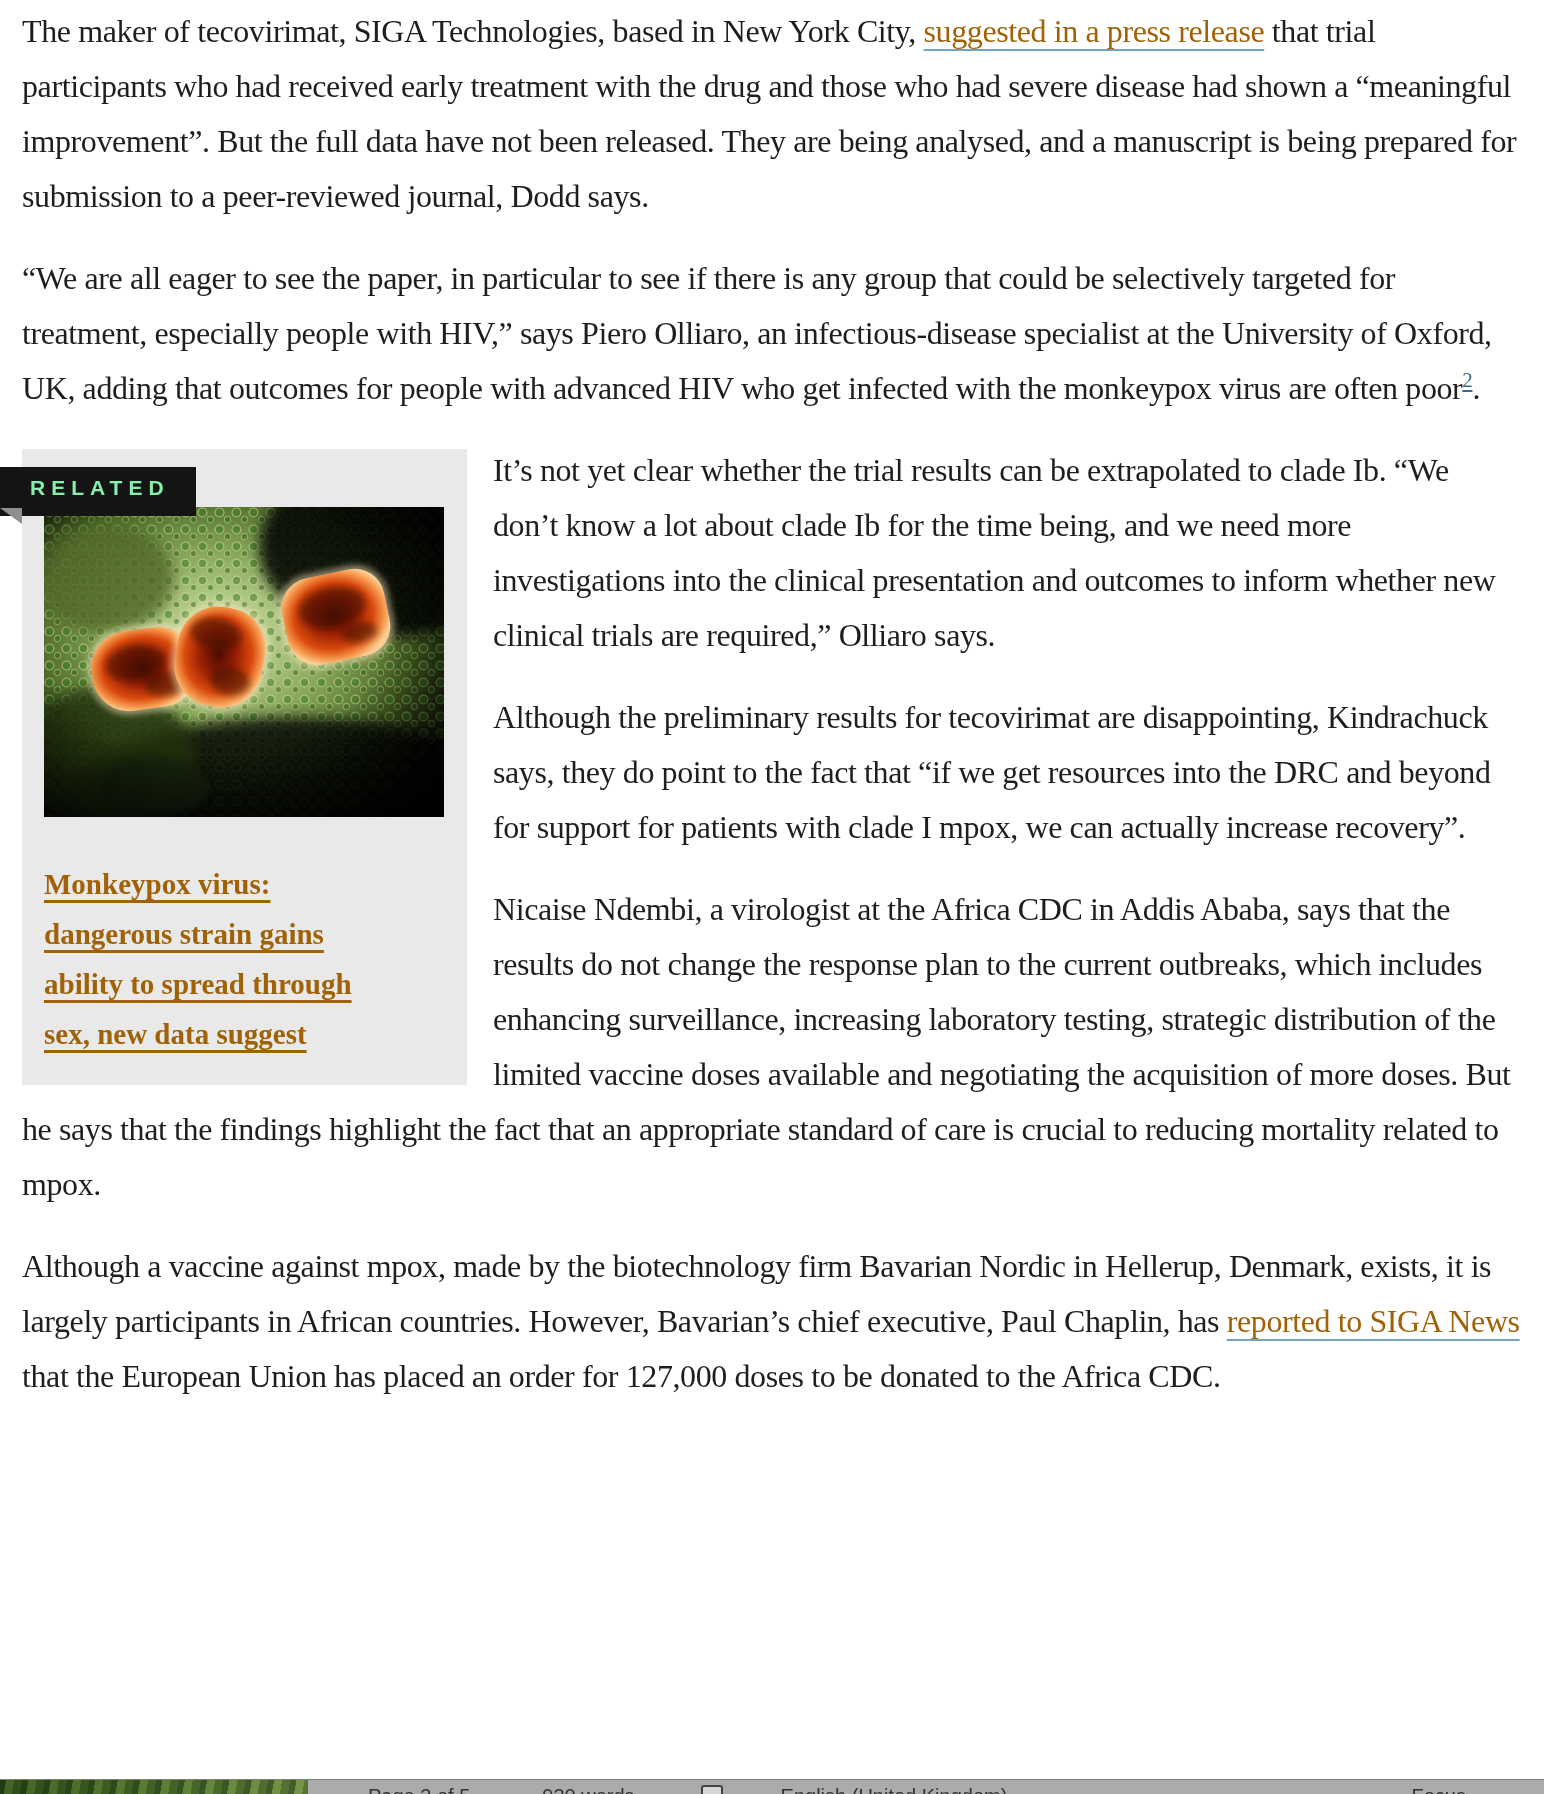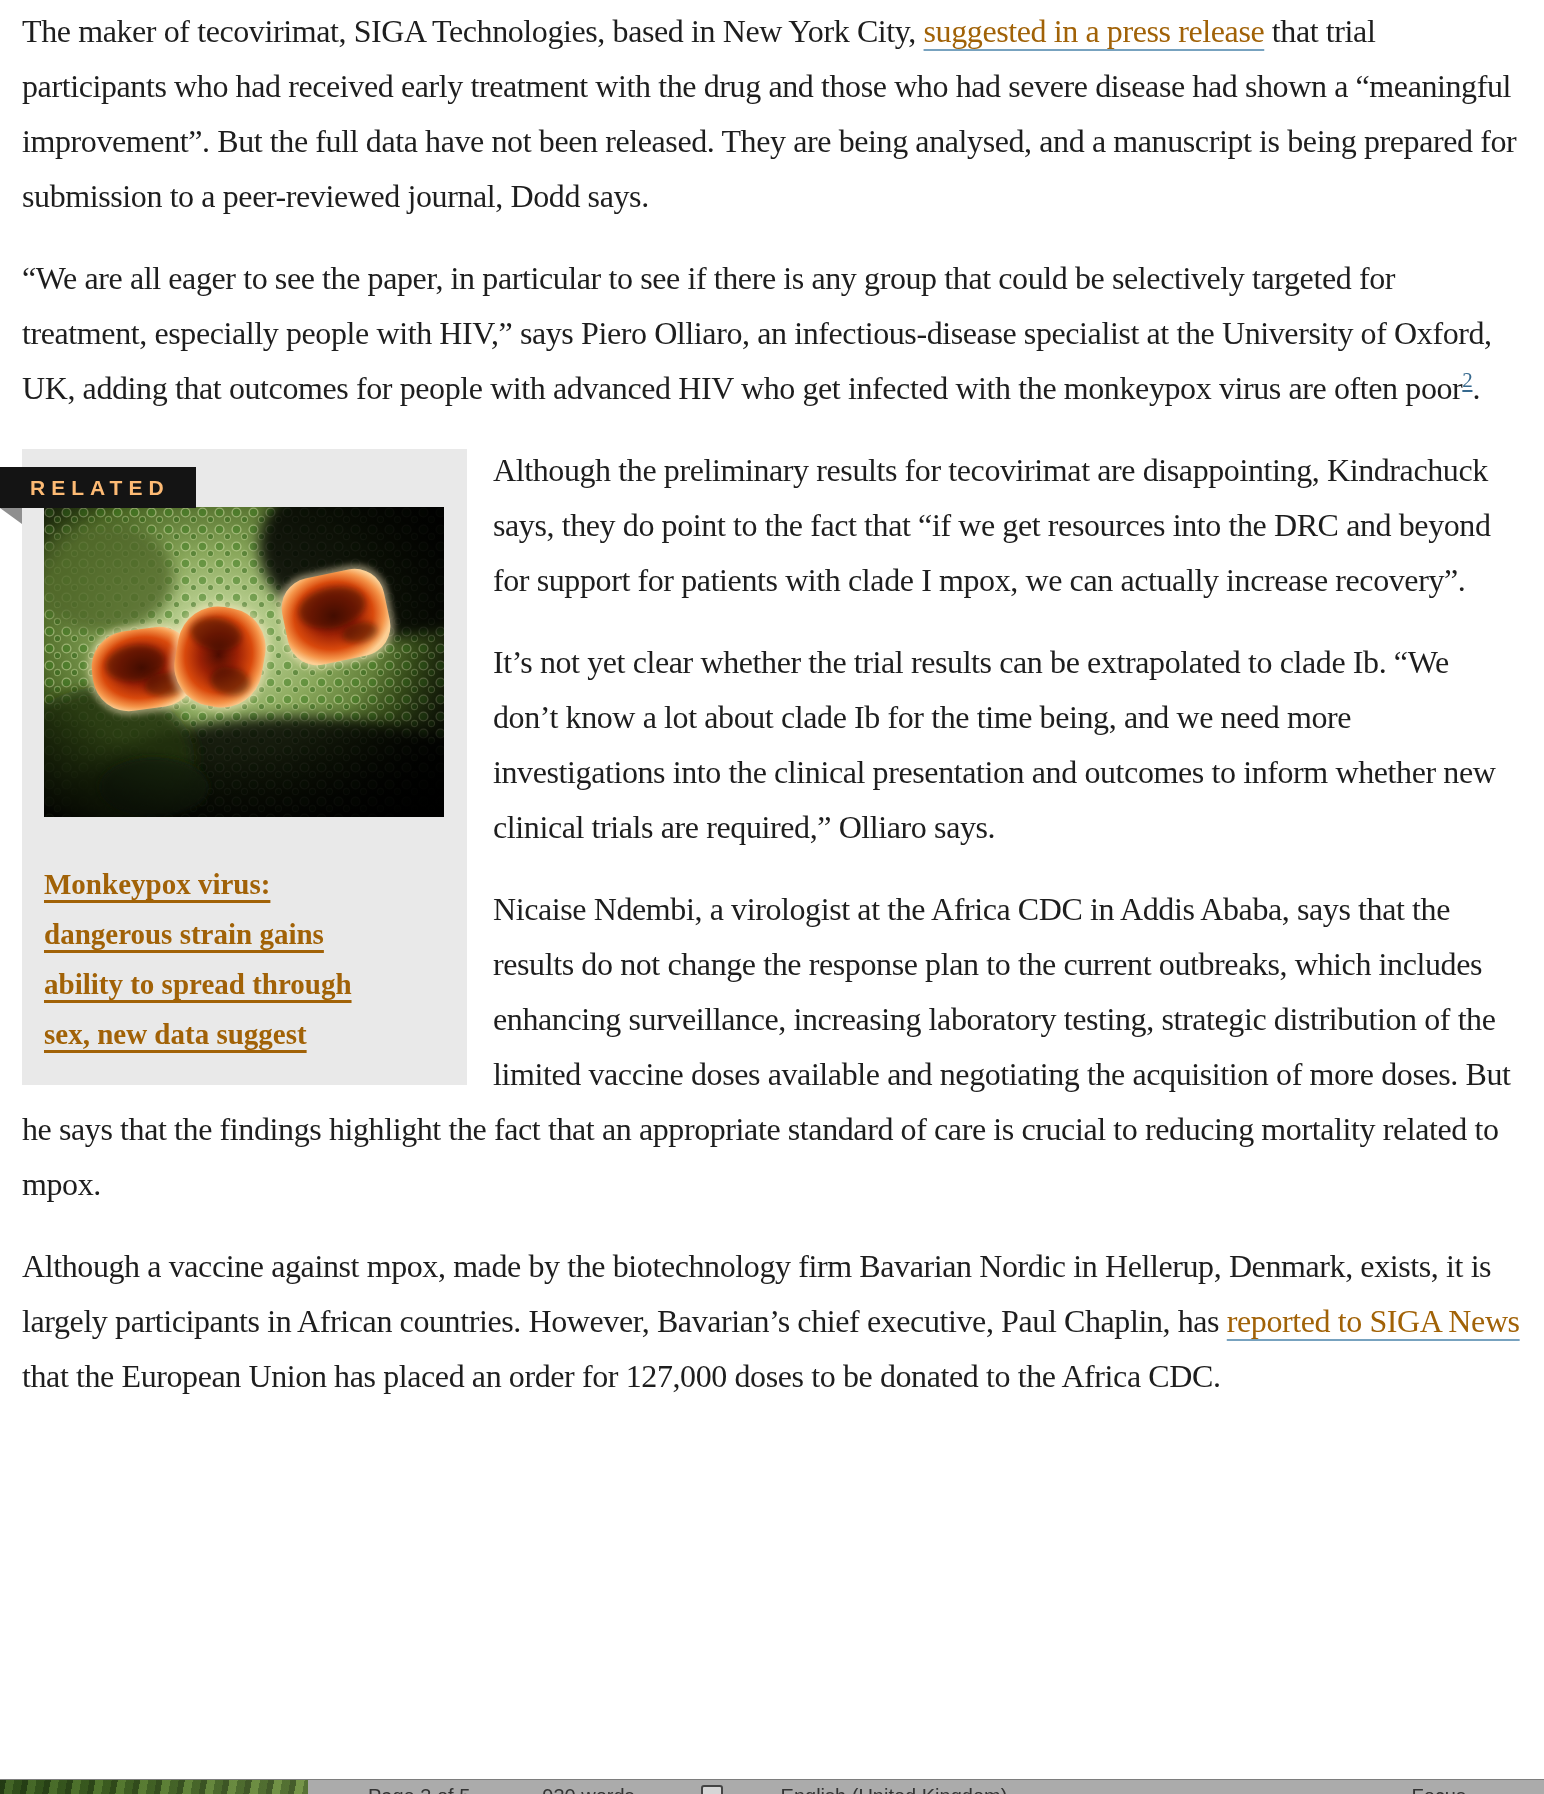--- a/index.html
+++ b/index.html
@@ -49,27 +49,27 @@
     position: relative;
     margin: 6px 26px 14px 0;
     padding: 58px 21px 26px 22px;
   }
   .related-ribbon {
     position: absolute;
     top: 18px;
     left: -22px;
     height: 41px;
     background: #141414;
-    color: #fdba74;
+    color: #86efac;
     font-family: "Liberation Sans", sans-serif;
     font-weight: bold;
     font-size: 21px;
     letter-spacing: 6px;
     line-height: 41px;
-    padding: 0 26px 0 30px;
+    padding: 0 26px 8px 30px;
   }
   .ribbon-fold {
     position: absolute;
     top: 59px;
     left: -22px;
     width: 0; height: 0;
     border-top: 16px solid #8f8f8f;
     border-left: 22px solid transparent;
   }
   .related-photo { display: block; width: 400px; height: 310px; }
@@ -206,23 +206,23 @@
         <rect x="236" y="62" width="112" height="96" rx="34" fill="#fce9c0" opacity="0.5" filter="url(#soft2)"></rect>
         <rect x="240" y="66" width="104" height="88" rx="30" fill="url(#vir)"></rect>
         <ellipse cx="290" cy="100" rx="34" ry="20" fill="#3a0a01" opacity="0.55" filter="url(#soft2)"></ellipse>
         <ellipse cx="312" cy="130" rx="18" ry="10" fill="#2d0801" opacity="0.5" filter="url(#soft2)"></ellipse>
       </g>
     </svg>
 
     <a class="related-caption">Monkeypox virus: dangerous strain gains ability to spread through sex, new data suggest</a>
   </aside>
 
+  <p><span>It’s not yet clear whether the trial results can be extrapolated to clade Ib. “We don’t know a lot about clade Ib for the time being, and we need more investigations into the clinical presentation and outcomes to inform whether new clinical trials are required,” Olliaro says.</span></p>
+
   <p><span>Although the preliminary results for tecovirimat are disappointing, Kindrachuck says, they do point to the fact that “if we get resources into the DRC and beyond for support for patients with clade I mpox, we can actually increase recovery”.</span></p>
-
-  <p><span>It’s not yet clear whether the trial results can be extrapolated to clade Ib. “We don’t know a lot about clade Ib for the time being, and we need more investigations into the clinical presentation and outcomes to inform whether new clinical trials are required,” Olliaro says.</span></p>
 
   <p><span>Nicaise Ndembi, a virologist at the Africa CDC in Addis Ababa, says that the results do not change the response plan to the current outbreaks, which includes enhancing surveillance, increasing laboratory testing, strategic distribution of the limited vaccine doses available and negotiating the acquisition of more doses. But he says that the findings highlight the fact that an appropriate standard of care is crucial to reducing mortality related to mpox.</span></p>
 
   <p><span>Although a vaccine against mpox, made by the biotechnology firm Bavarian Nordic in Hellerup, Denmark, exists, it is largely participants in African countries. However, Bavarian’s chief executive, Paul Chaplin, has </span><a class="body-link">reported to SIGA News</a><span> that the European Union has placed an order for 127,000 doses to be donated to the Africa CDC.</span></p>
 
 </div>
 
 <div class="bottom-strip">
   <div class="status-bar">
     <span class="sb-item sb-page">Page 3 of 5</span>

